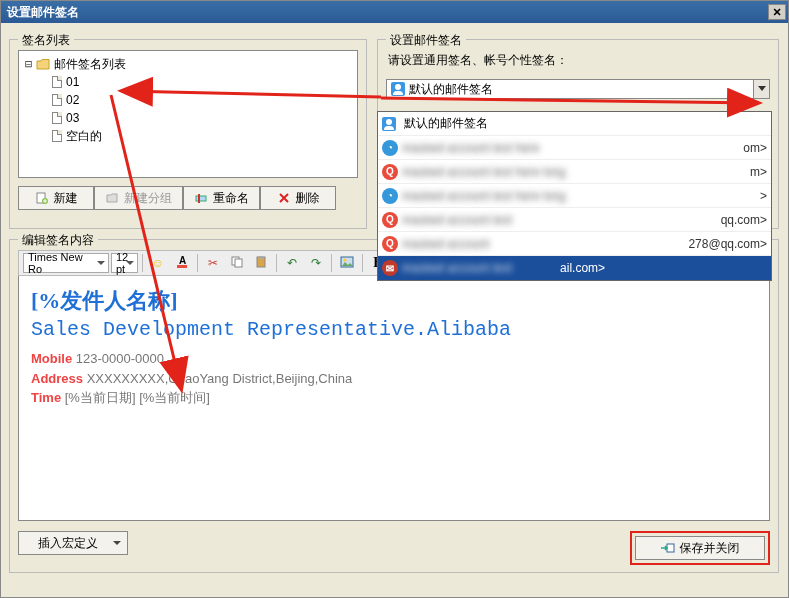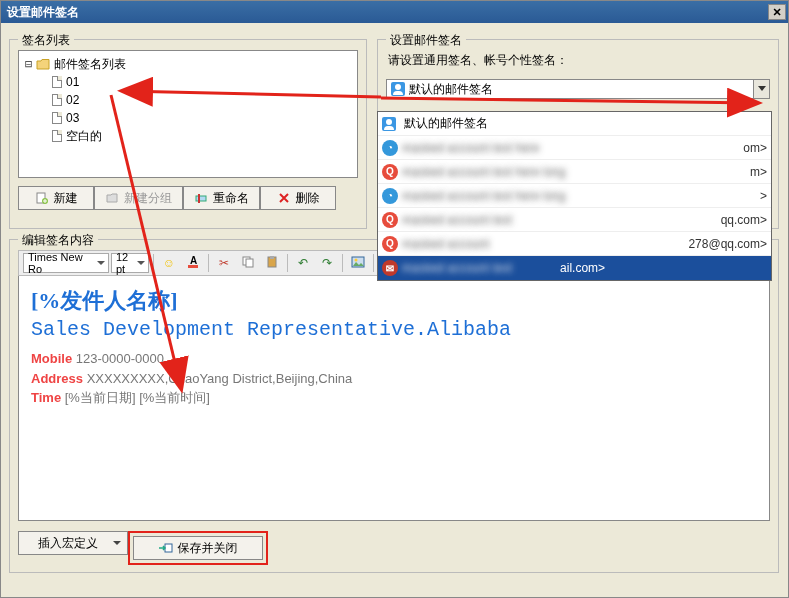--- a/index.html
+++ b/index.html
@@ -56,21 +56,21 @@
 .tool-sel::after { content:""; position:absolute; right:3px; top:7px; border:4px solid transparent; border-top-color:#555; }
 .tbtn { width: 22px; height: 22px; display: flex; align-items: center; justify-content: center; border: 1px solid transparent; cursor: pointer; }
 .tsep { width: 1px; height: 18px; background: #bbb; margin: 0 2px; }
 
 .editor { background: #fff; border: 1px solid #888; border-top: none; height: 245px; padding: 10px 12px; overflow: auto; font-family: "Times New Roman", serif; }
 .sig-name { color: #1e6fd6; font-size: 22px; font-weight: bold; margin-bottom: 2px; }
 .sig-title { color: #1e6fd6; font-size: 20px; margin-bottom: 8px; font-family: Liberation Mono, monospace; }
 .sig-line { color: #777; font-size: 13px; line-height: 1.5; font-family: Arial,sans-serif; }
 .sig-line b { color: #ef4444; font-weight: bold; }
 
-.footer { display: flex; justify-content: flex-start; margin-top: 10px; }
+.footer { display: flex; justify-content: space-between; margin-top: 10px; }
 .btn-drop { position: relative; padding-right: 20px; }
 .btn-drop::after { content:""; position:absolute; right:6px; top:9px; border:4px solid transparent; border-top-color:#444; }
 .save-btn-wrap { border: 2px solid #e2231a; padding: 3px; }
 
 .arrow-svg { position: absolute; pointer-events: none; z-index: 40; }
 </style>
 </head>
 <body>
 
 <div class="window">
@@ -204,21 +204,21 @@
         <span class="tail">ail.com&gt;</span>
       </div>
     </div>
 
     <div class="fieldset fs-edit">
       <div class="legend">编辑签名内容</div>
       <div class="toolbar">
         <div class="tool-sel" style="width:86px">
             <span>Times New Ro</span>
           </div>
-        <div class="tool-sel" style="width:38px">
+        <div class="tool-sel" style="width:27px">
             <span>12 pt</span>
           </div>
         <span class="tsep"></span>
         <div class="tbtn">
             <span style="color:#f1c40f">☺</span>
           </div>
         <div class="tbtn">
             <span><svg width="14" height="14">
                 <rect x="2" y="10" width="10" height="3" fill="#e74c3c"></rect>
                 <text x="4" y="9" font-size="10" font-weight="bold">A</text>

